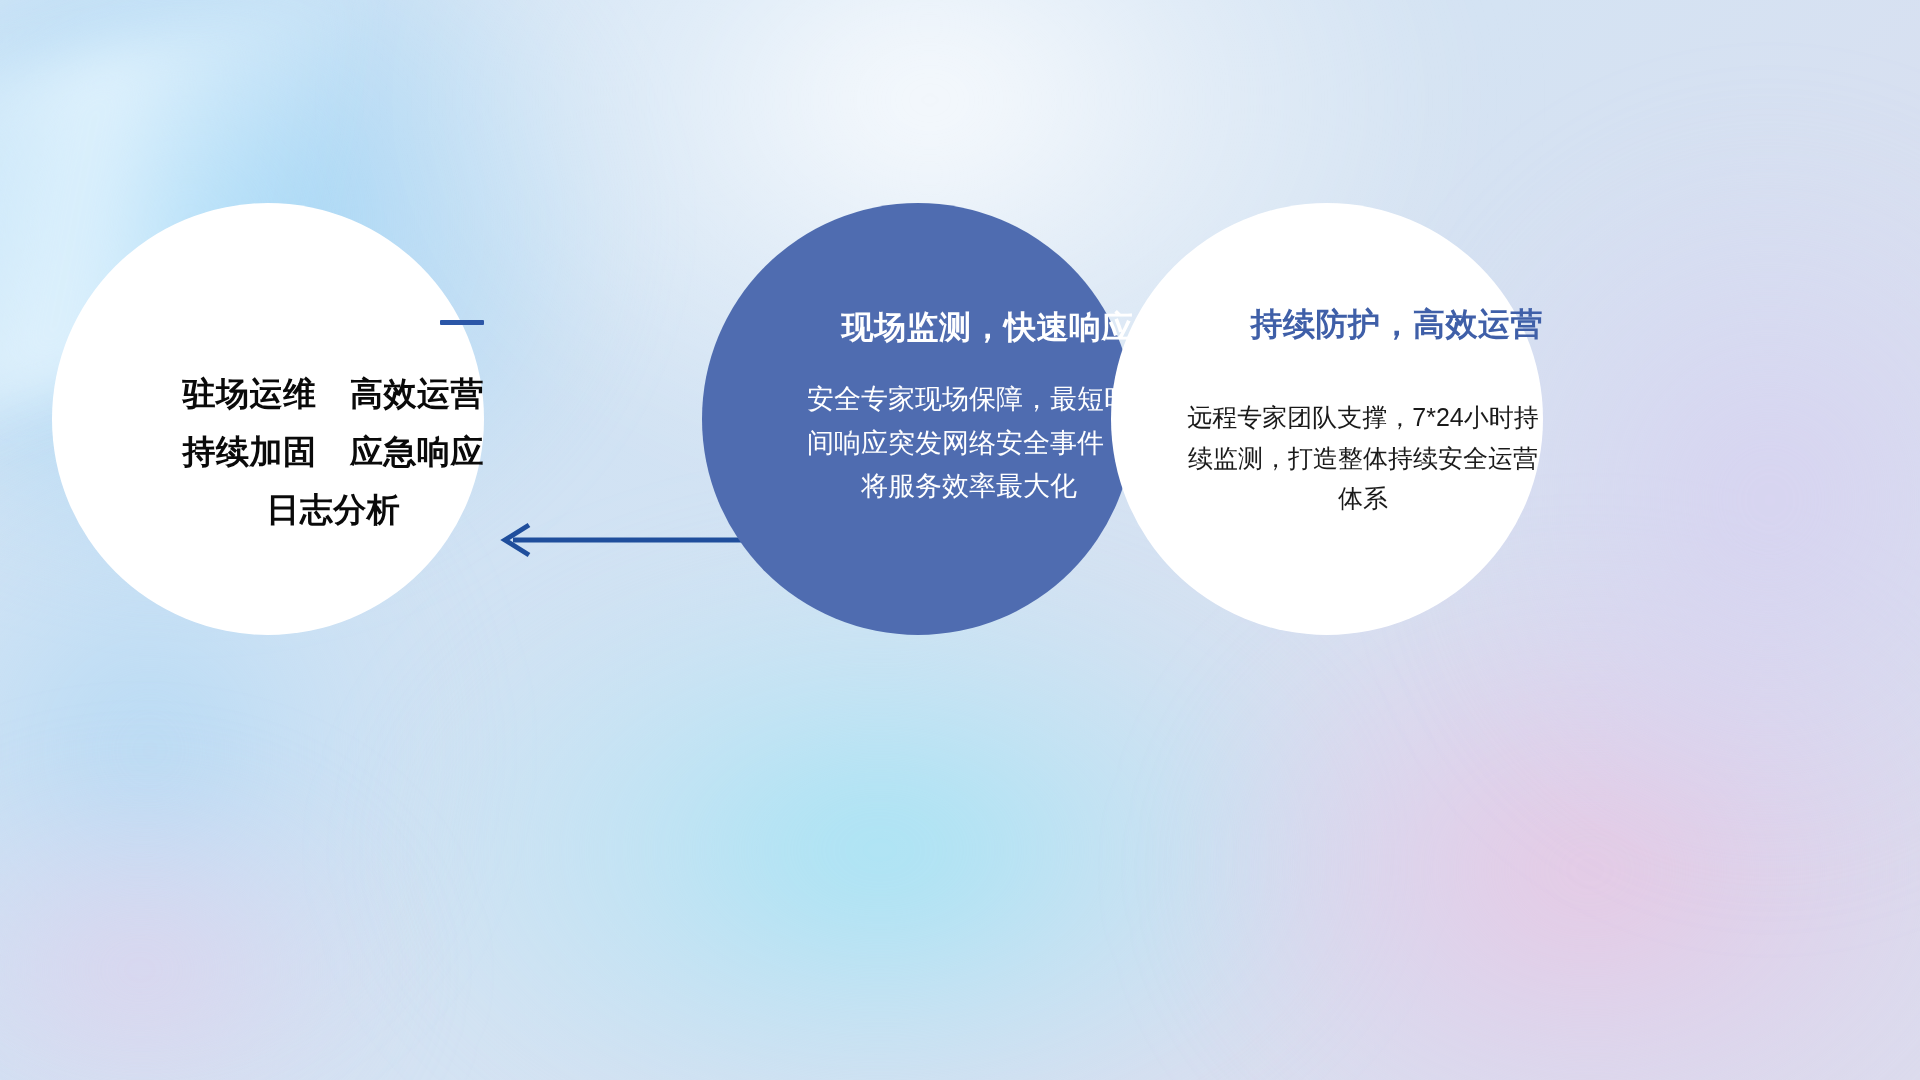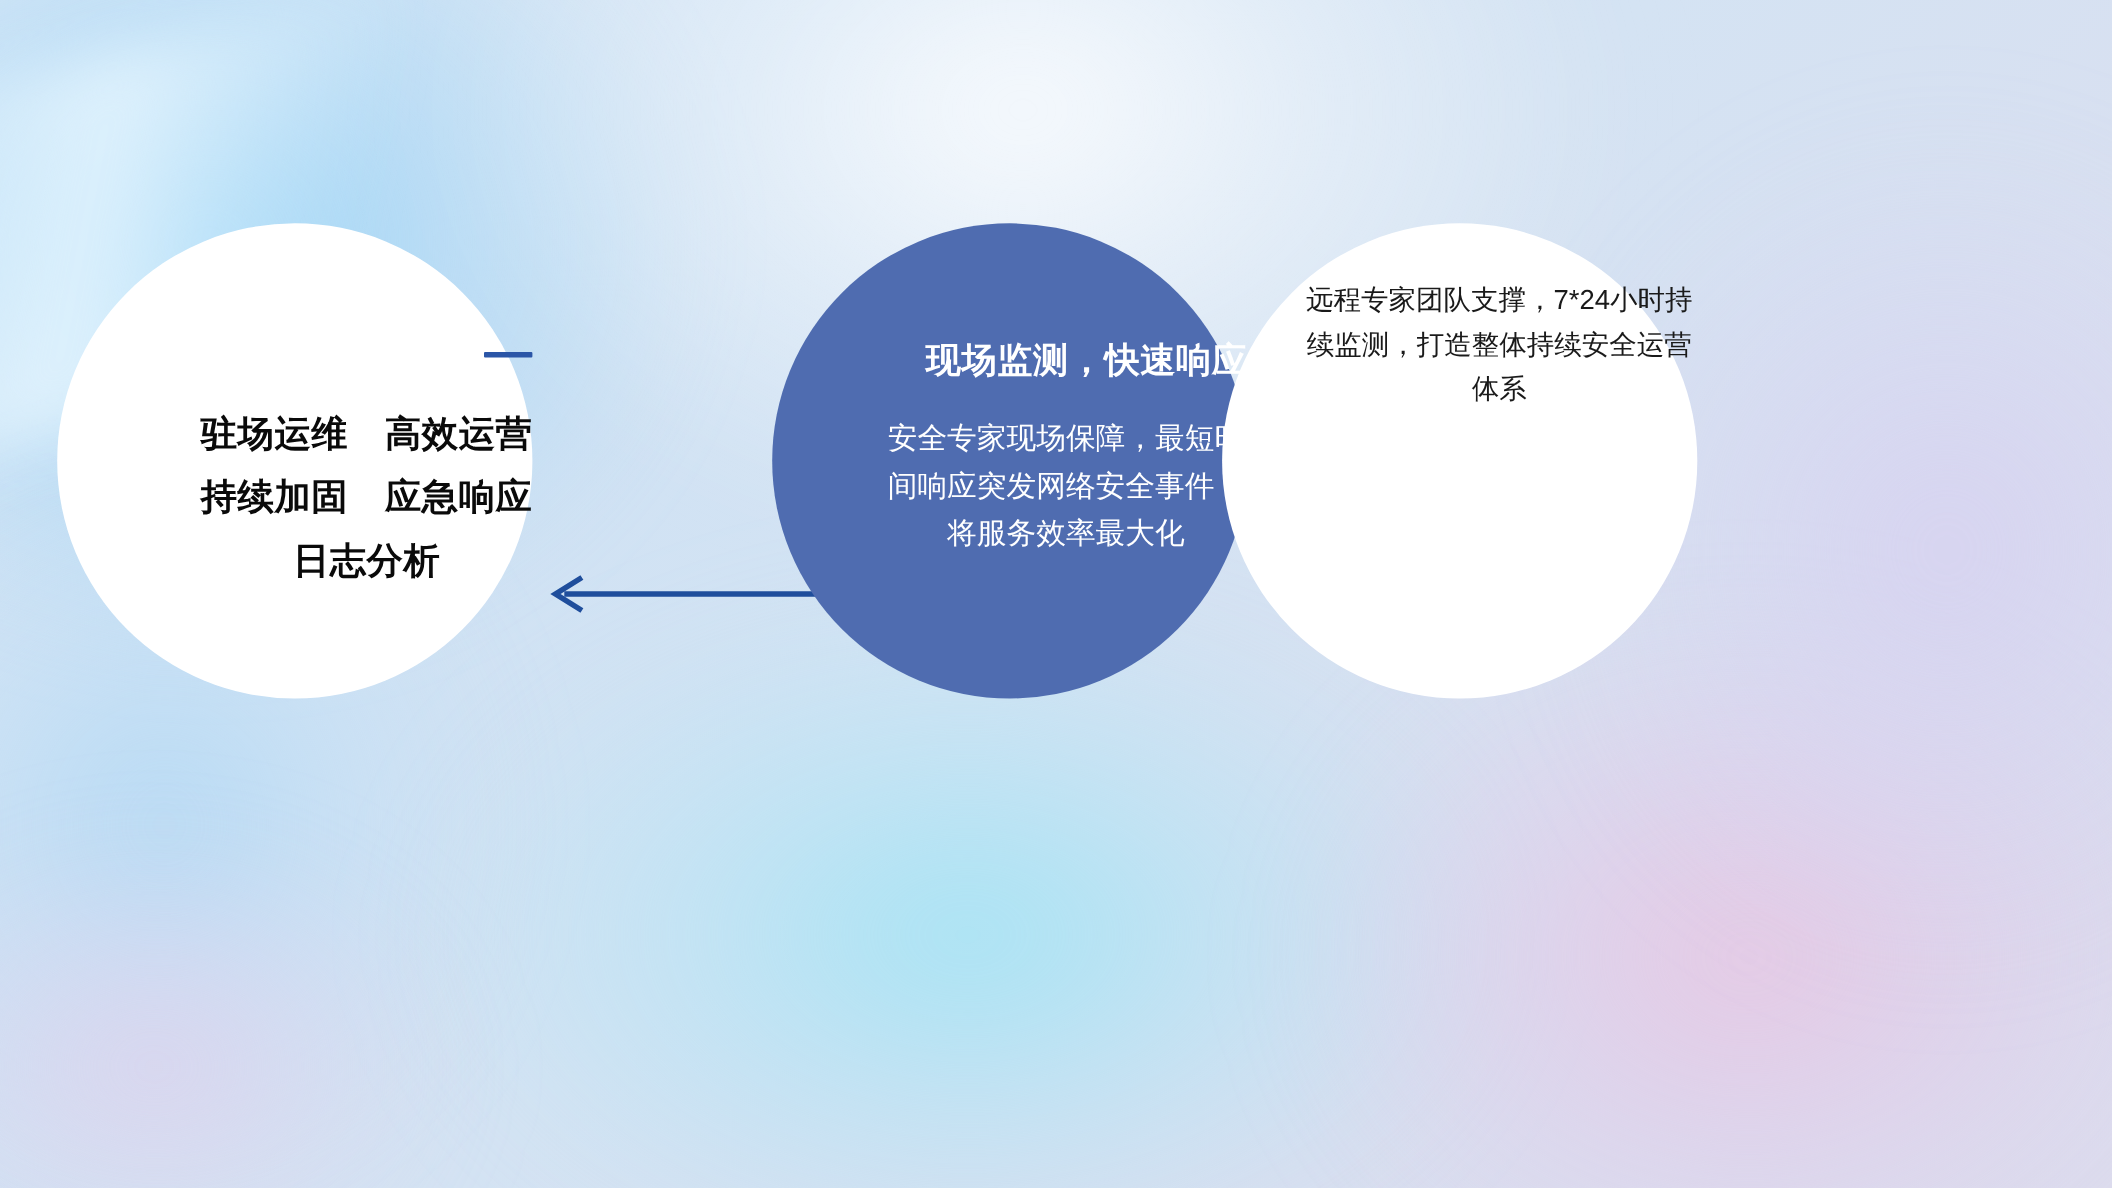--- a/index.html
+++ b/index.html
@@ -217,16 +217,17 @@
   <div id="circle-left" class="circle circle-white">
     <div class="dash"></div>
     <div class="left-lines">
       <span class="ln">驻场运维　高效运营</span>
       <span class="ln">持续加固　应急响应</span>
       <span class="ln">日志分析</span>
     </div>
   </div>
 
   <div id="circle-right" class="circle circle-white">
+    <div class="right-title">持续防护，高效运营</div>
     <div class="right-body">远程专家团队支撑，7*24小时持续监测，打造整体持续安全运营体系</div>
   </div>
 
 </div>
 
 </body></html>

